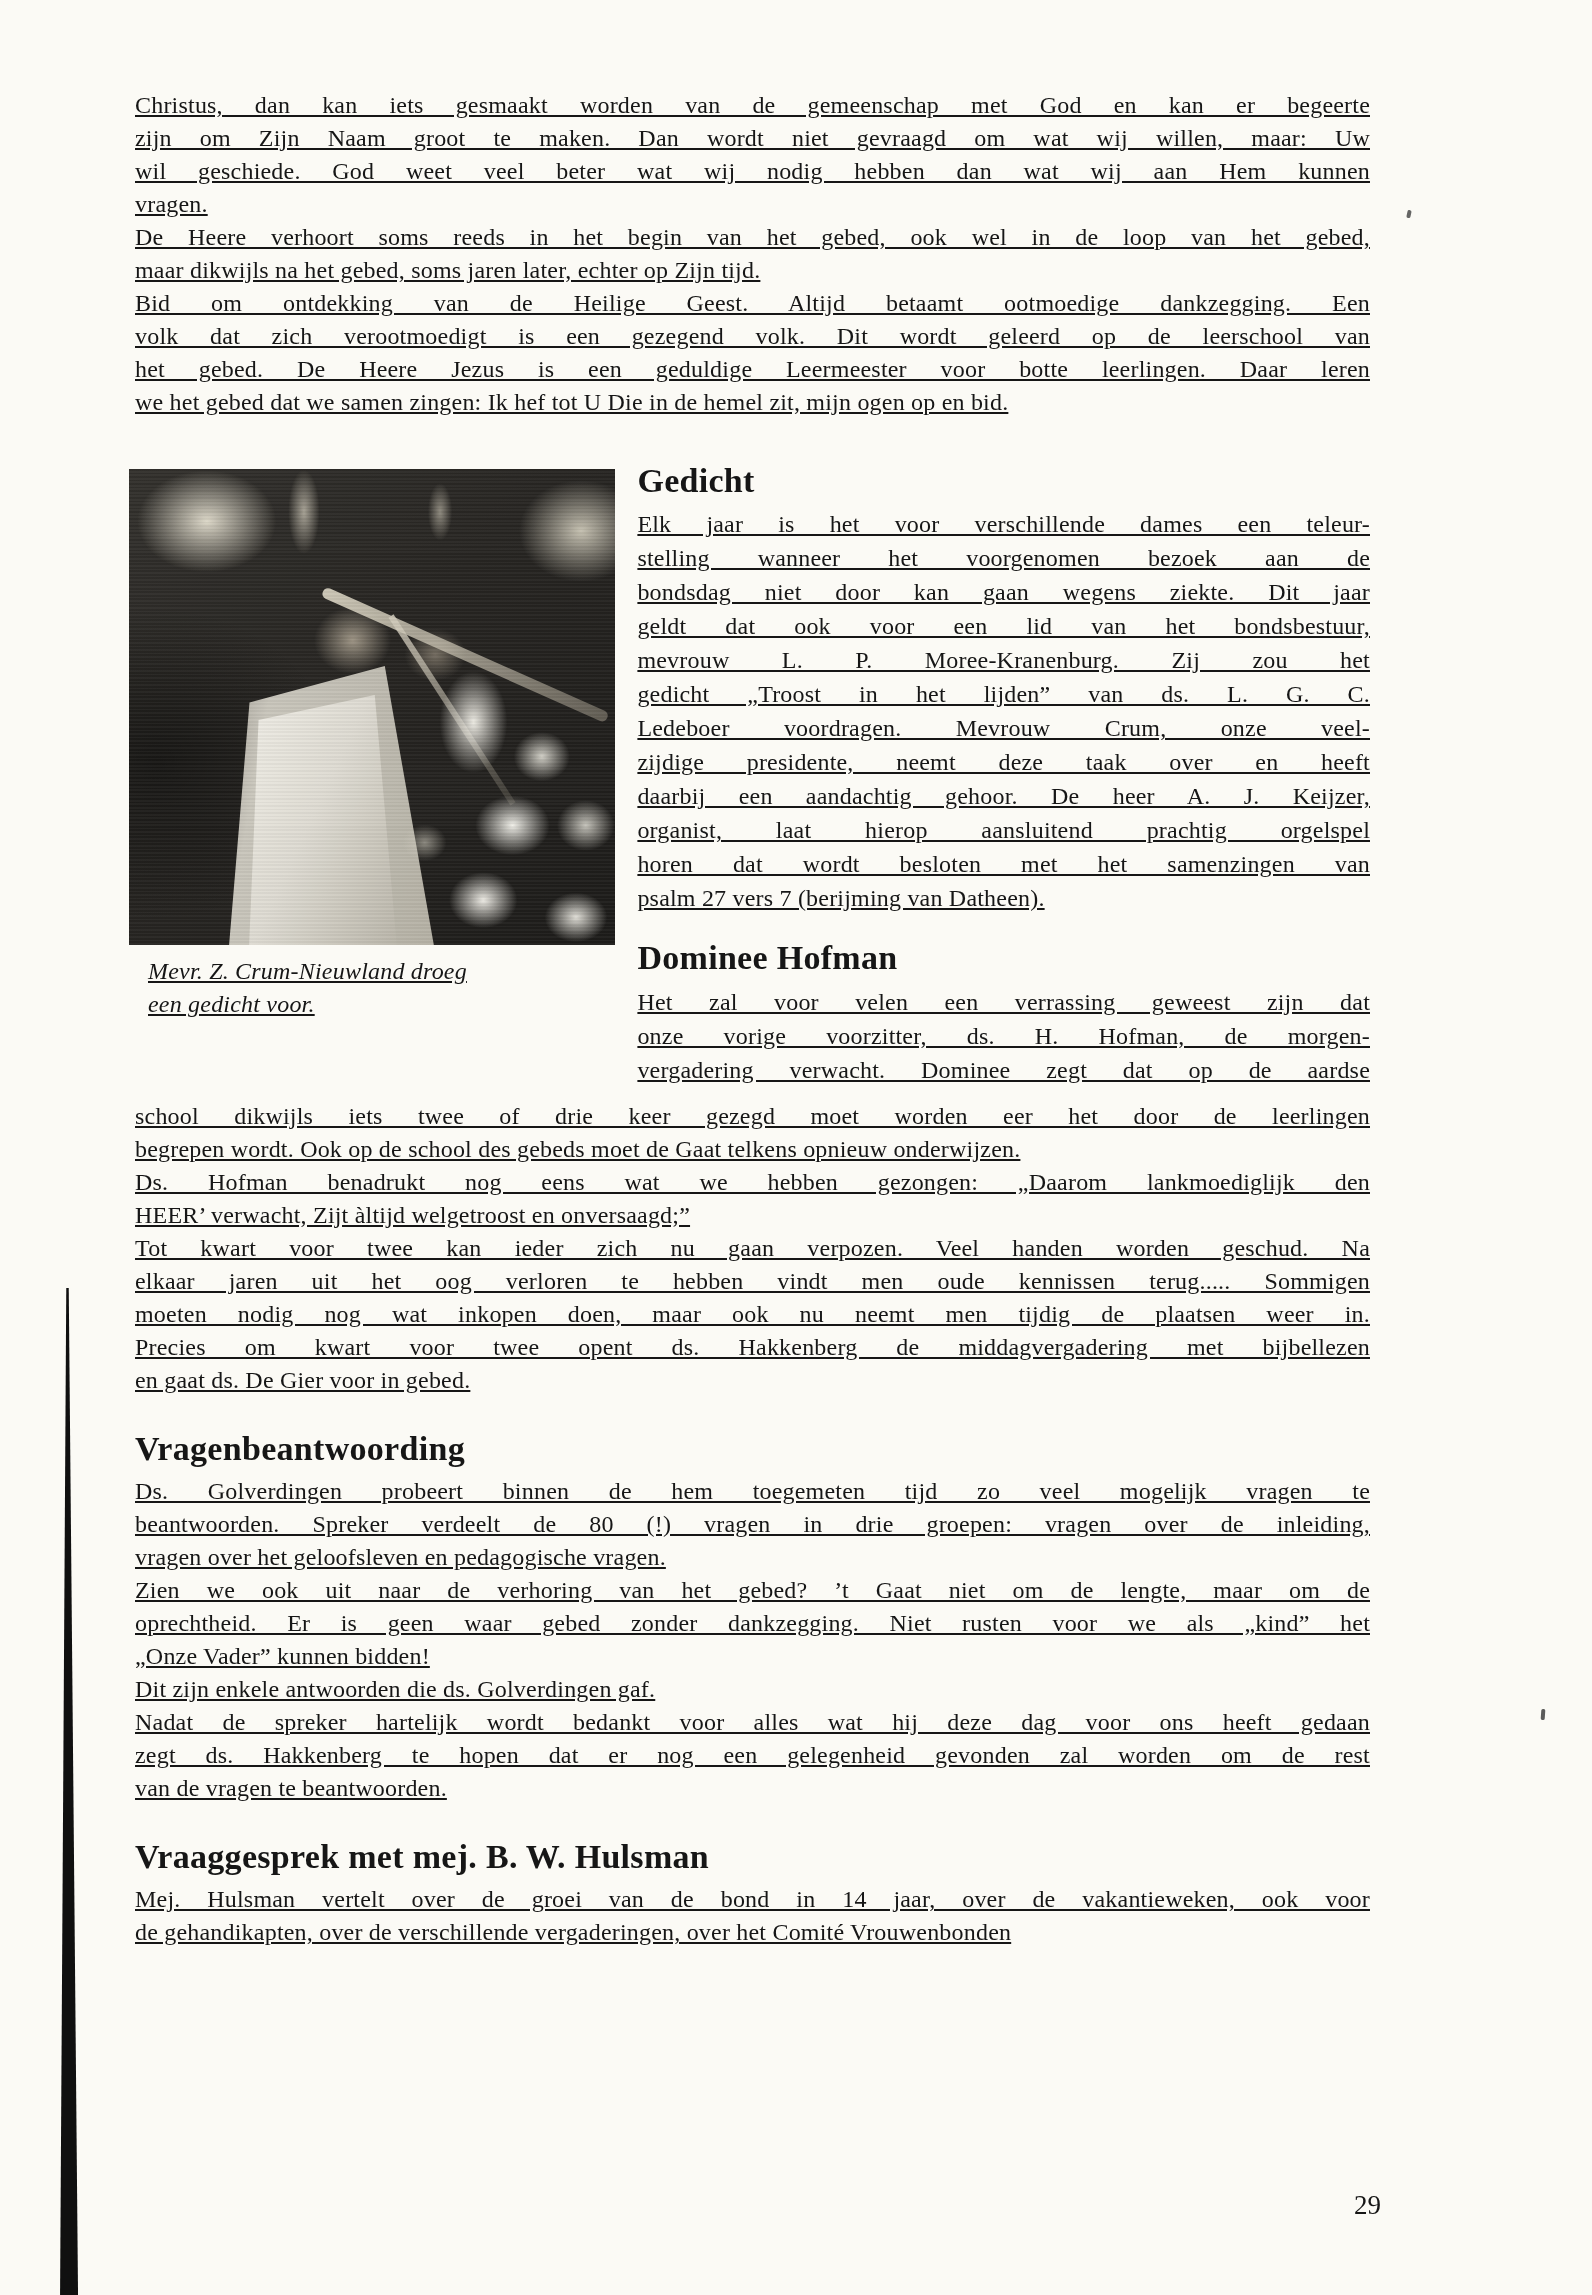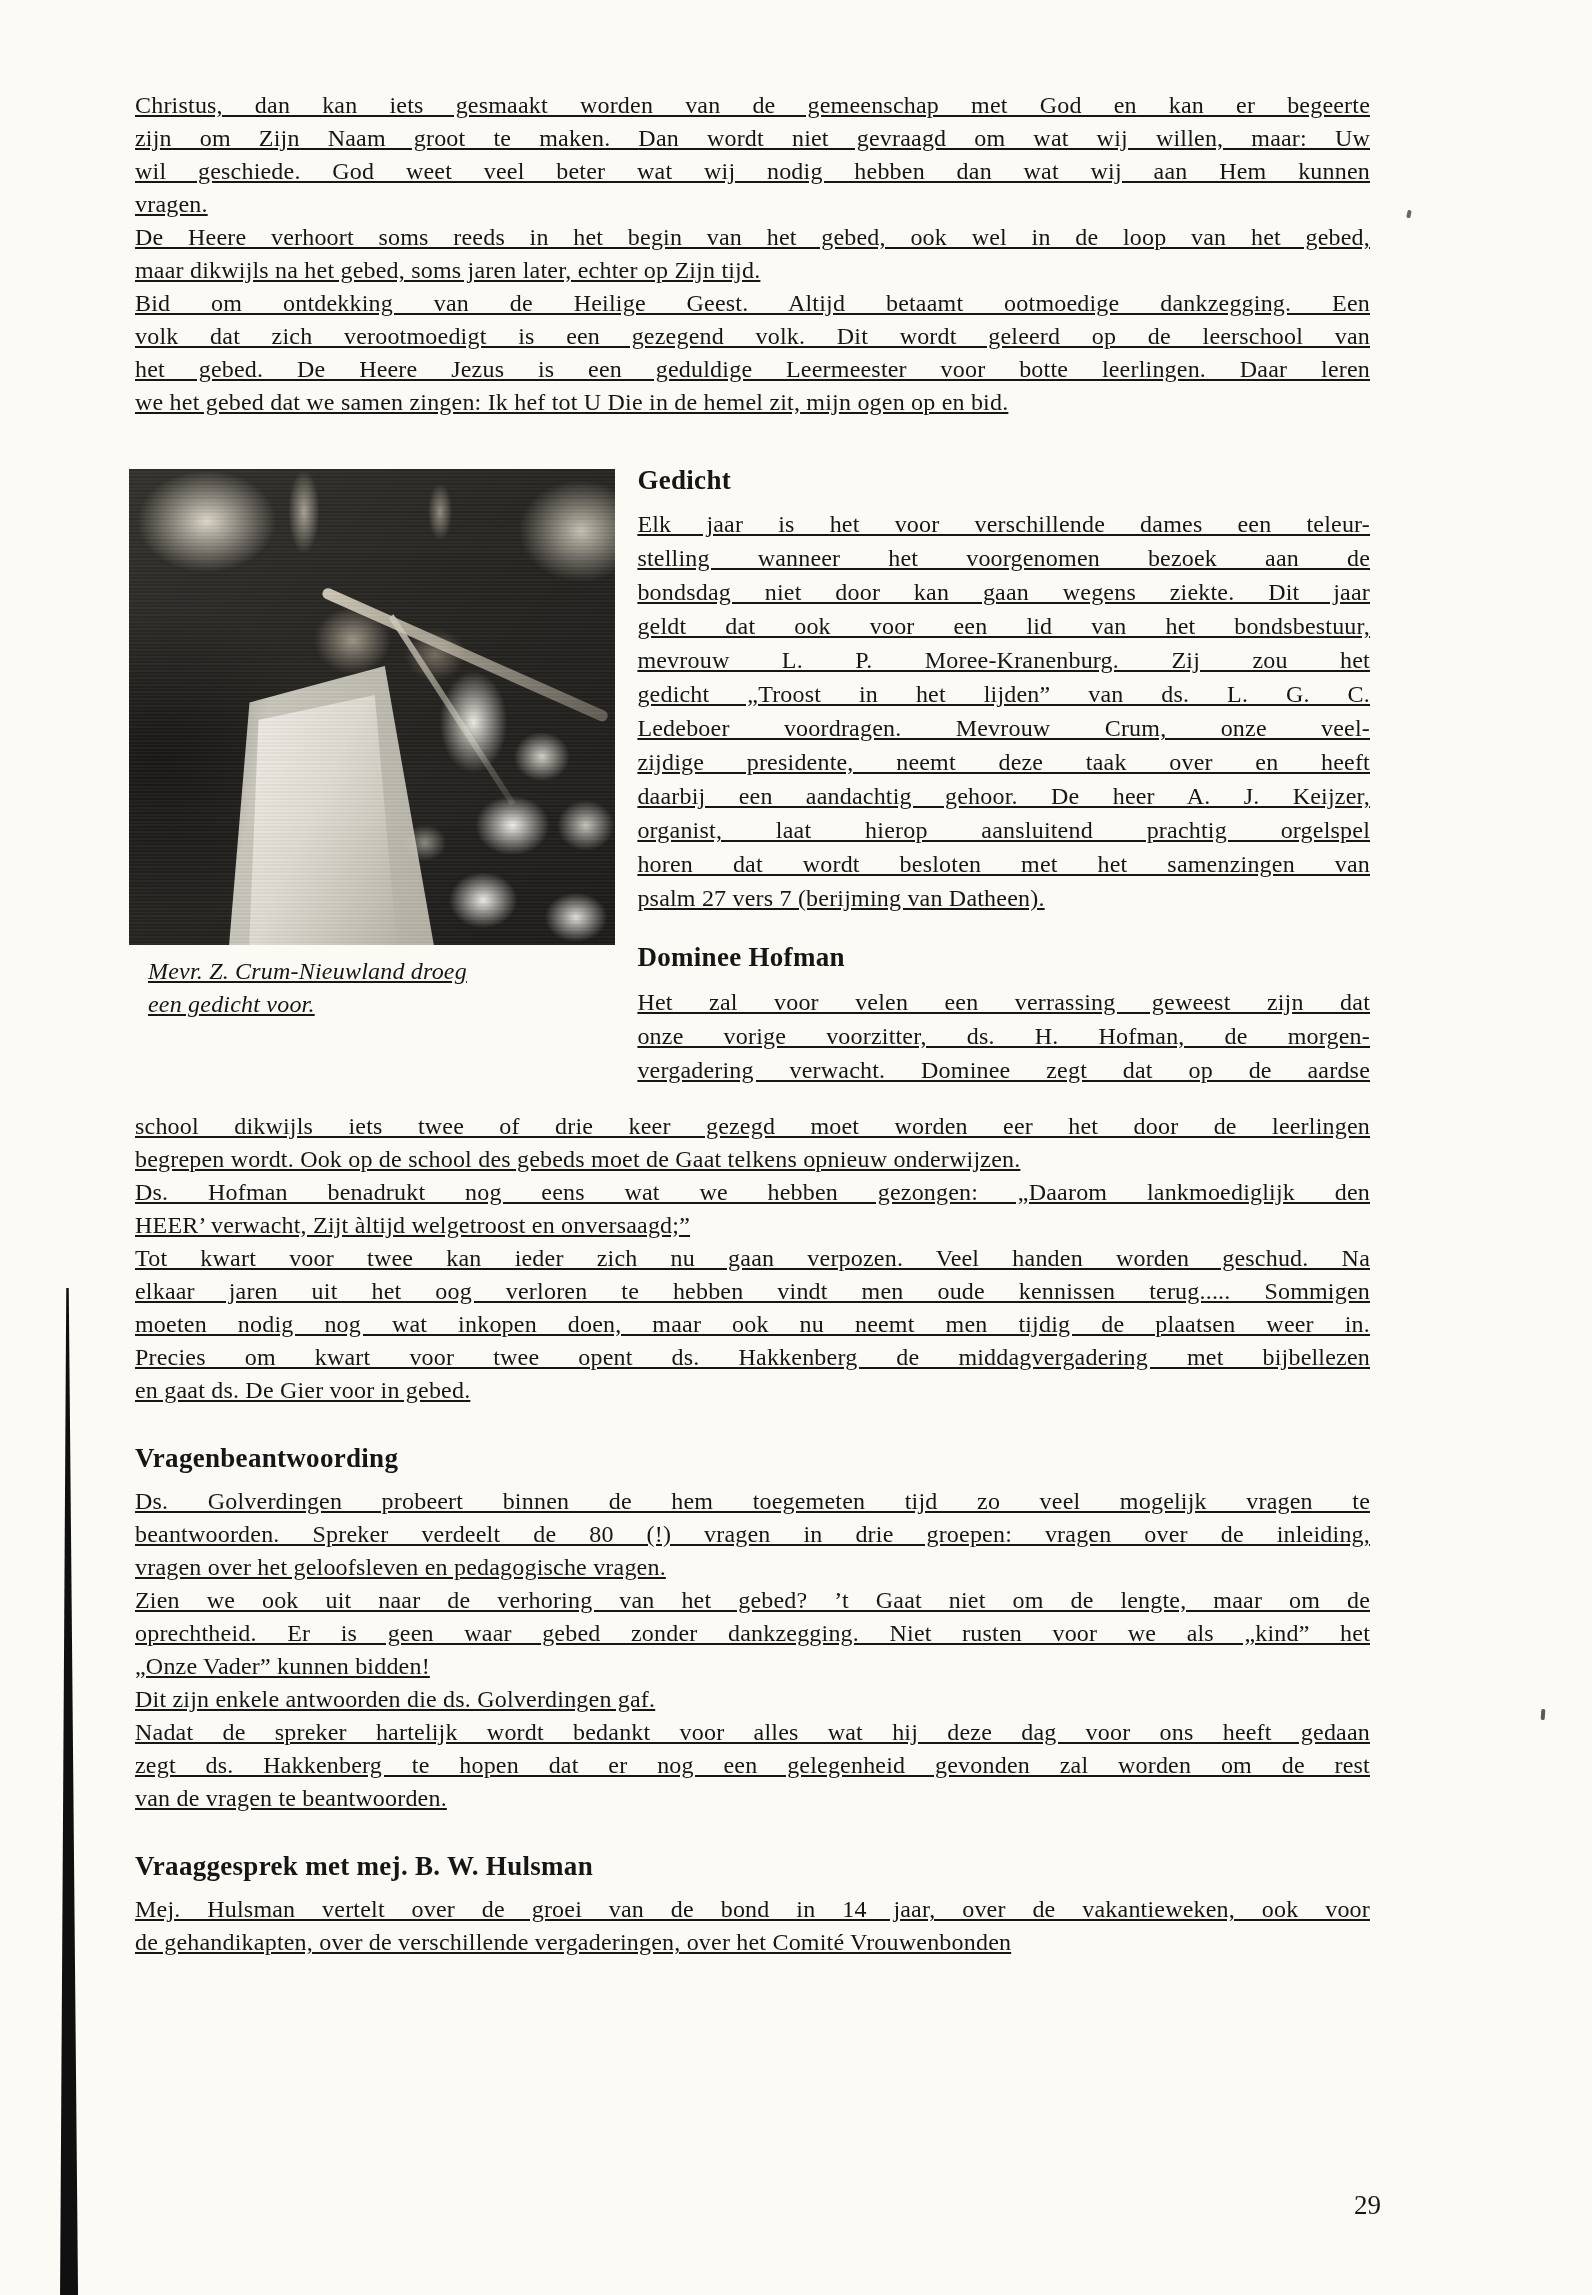--- a/index.html
+++ b/index.html
@@ -22,21 +22,21 @@
     font-size:24px;
     line-height:33px;
     text-align:justify;
     text-align-last:justify;
     letter-spacing:0.2px;
     text-decoration:underline;
   }
   .ln-last{text-align-last:left;}
   .heading{
     font-weight:bold;
-    font-size:27px;
+    font-size:34px;
     line-height:33px;
     margin:35px 0 10.4px 0;
     letter-spacing:0.3px;
   }
   .twocol{
     display:flex;
     gap:22.4px;
     margin-top:50px;
     align-items:flex-start;
   }
@@ -95,21 +95,21 @@
     font-style:italic;
     font-size:26px;
     line-height:39px;
     padding:10.4px 0 0 19px;
   }
   .caption .ln{text-align:left;text-align-last:left;}
   .rightcol{flex:1 1 auto;min-width:0;}
   .rightcol .heading:first-child{margin-top:-5.2px;}
   .rightcol .ln{line-height:34px;}
   .rightcol .heading{margin:26px 0 10.4px 0;}
-  .fullwidth{margin-top:23px;}
+  .fullwidth{margin-top:13px;}
   .pagenum{
     position:absolute;
     right:211px;top:2190px;
     font-size:27px;
   }
   .bind-line{
     position:absolute;left:52px;top:1288px;width:31px;height:1007px;
     background:#101010;
     clip-path:polygon(46% 0, 54% 0, 84% 100%, 26% 100%);
   }

